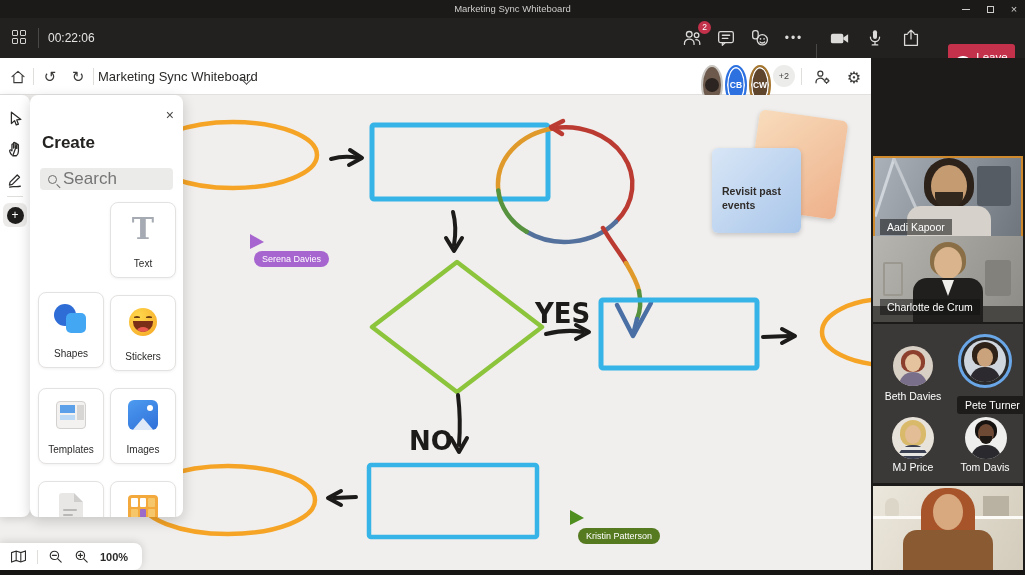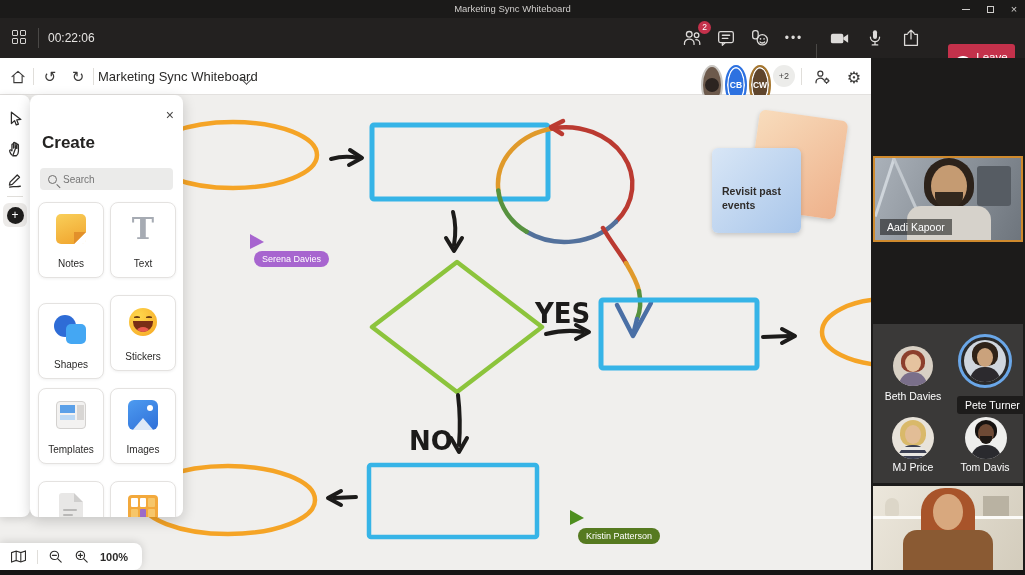--- a/index.html
+++ b/index.html
@@ -81,21 +81,21 @@
   .cpanel { left:30px; top:95px; width:153px; height:422px; background:#fff;
     border-radius:8px; box-shadow:0 4px 14px rgba(0,0,0,.18); overflow:hidden; }
   .cpanel .close { position:absolute; right:9px; top:12px; font-size:14px; color:#484746; }
   .cpanel h2 { position:absolute; left:12px; top:38px; font-size:17px; color:#242322; font-weight:bold; }
   .searchbox { position:absolute; left:10px; top:73px; width:133px; height:22px;
     background:#ebebea; border-radius:4px; display:flex; align-items:center; gap:6px; padding:0 8px; }
   .searchbox .mag { width:9px; height:9px; border:1.4px solid #6f6e6d; border-radius:50%;
     position:relative; flex:none; }
   .searchbox .mag::after { content:""; position:absolute; left:8px; top:8px; width:5px;
     height:1.4px; background:#6f6e6d; transform:rotate(45deg); transform-origin:0 0; }
-  .searchbox input { border:none; background:transparent; outline:none; font-size:10px;
+  .searchbox input { border:none; background:transparent; outline:none; font-size:17px;
     color:#444; width:100px; font-family:inherit; }
   .tile { position:absolute; width:66px; height:76px; background:#fff; border:1px solid #e4e2e0;
     border-radius:8px; box-shadow:0 1px 3px rgba(0,0,0,.06); }
   .tile .lbl { position:absolute; left:0; right:0; bottom:8px; text-align:center;
     font-size:10px; color:#2b2a29; }
   .tile .ic { position:absolute; left:50%; top:26px; transform:translate(-50%,-50%); }
   .ic-notes { width:30px; height:30px; background:linear-gradient(160deg,#f9cf5a,#f0a32c);
     border-radius:5px; position:relative; }
   .ic-notes::after { content:""; position:absolute; right:0; bottom:0; width:0; height:0;
     border-left:12px solid #e2902a; border-bottom:12px solid #fff; border-radius:0 0 4px 0; }
@@ -373,29 +373,25 @@
   </div>
 
   <div class="abs cpanel">
     <div class="close">×</div>
     <h2>Create</h2>
     <div class="searchbox">
       <span class="mag"></span>
       <input placeholder="Search" style="">
     </div>
 
-    <div class="tile" style="left:8px;top:107px">
-      <div class="ic ic-notes"></div>
-      <div class="lbl">Notes</div>
-    </div>
     <div class="tile" style="left:80px;top:107px">
       <div class="ic ic-text">T</div>
       <div class="lbl">Text</div>
     </div>
-    <div class="tile" style="left:8px;top:208px">
+    <div class="tile" style="left:8px;top:197px">
       <div class="ic ic-shapes">
           <span class="c1"></span>
           <span class="c2"></span>
         </div>
       <div class="lbl">Shapes</div>
     </div>
     <div class="tile" style="left:80px;top:200px">
       <div class="ic ic-stick">
         <span class="eye" style="left:5px"></span>
           <span class="eye" style="right:5px"></span>
@@ -461,20 +457,32 @@
         <div class="abs" style="left:30px;top:-4px;width:3px;height:66px;background:#c3c9cf;transform:rotate(-24deg)"></div>
         <div class="abs" style="right:10px;top:8px;width:34px;height:40px;background:#565c63;border-radius:3px"></div>
       </div>
       <div class="phair" style="left:49px;top:0;width:50px;height:50px;background:#2c221a"></div>
       <div class="ph" style="left:56px;top:7px;width:36px;height:42px;background:#c59b72"></div>
       <div class="abs" style="left:60px;top:34px;width:28px;height:16px;background:#33281e;border-radius:0 0 12px 12px"></div>
       <div class="pb" style="left:32px;top:48px;width:84px;height:36px;background:#d6d2cb"></div>
       <div class="vlabel" style="left:5px;bottom:5px">Aadi Kapoor</div>
     </div>
 
+    <div class="vtile" style="top:178px;height:86px">
+      <div class="scene" style="background:linear-gradient(120deg,#b7b5b0,#8d8b86)">
+        <div class="abs" style="left:10px;top:26px;width:20px;height:34px;border:2px solid #9a988f;border-radius:2px"></div>
+        <div class="abs" style="right:12px;top:24px;width:26px;height:36px;background:#83817c;border-radius:3px"></div>
+        <div class="abs" style="left:0;bottom:0;width:150px;height:16px;background:#4a4845"></div>
+      </div>
+      <div class="phair" style="left:57px;top:6px;width:36px;height:34px;background:#8a6f46"></div>
+      <div class="ph" style="left:61px;top:11px;width:28px;height:32px;background:#d9b48c"></div>
+      <div class="pb" style="left:40px;top:42px;width:70px;height:44px;background:#211f1e"></div>
+      <div class="abs" style="left:69px;top:44px;width:12px;height:16px;background:#f0efec;clip-path:polygon(0 0,100% 0,50% 100%)"></div>
+      <div class="vlabel">Charlotte de Crum</div>
+    </div>
 
     <div class="audio-panel">
 
       <div class="avcirc" style="left:20px;top:22px;width:40px;height:40px;background:#d8d0c4">
         <div class="phair" style="left:8px;top:4px;width:24px;height:22px;background:#8c3f2c"></div>
         <div class="ph" style="left:12px;top:8px;width:16px;height:18px;background:#e5c39f"></div>
         <div class="pb" style="left:6px;top:26px;width:28px;height:14px;background:#7a6f8a"></div>
       </div>
       <div class="alabel" style="left:0px;top:66px;width:80px">Beth Davies</div>
 

